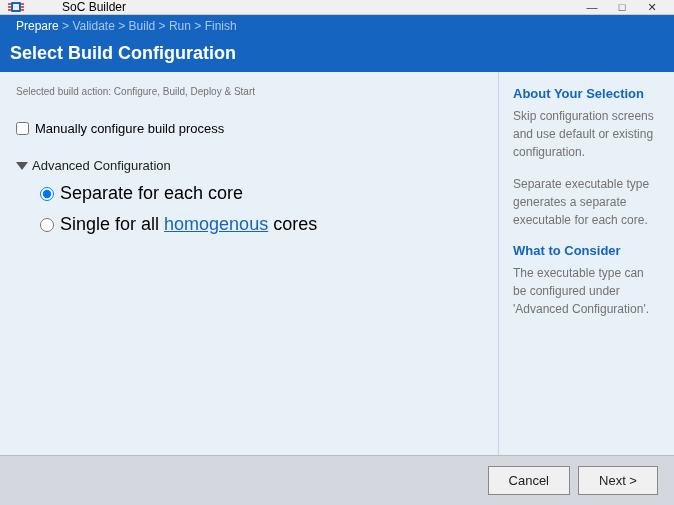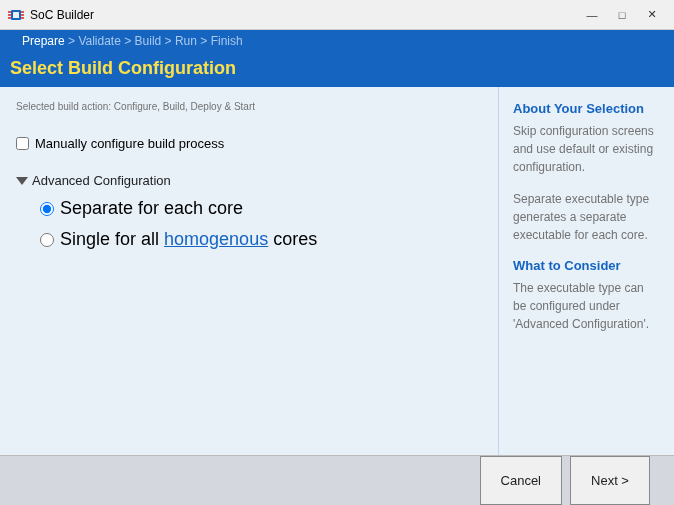--- a/index.html
+++ b/index.html
@@ -10,25 +10,26 @@
       width: 674px;
       height: 505px;
       overflow: hidden;
       display: flex;
       flex-direction: column;
     }
 
     
     .title-bar {
       background: #f0f0f0;
-      height: 30px;
+      height: 15px;
       display: flex;
       align-items: center;
       padding: 0 8px;
       border-bottom: 1px solid #ccc;
+      gap: 32px;
     }
     .title-bar-icon {
       width: 16px;
       height: 16px;
       margin-right: 6px;
       display: flex;
       align-items: center;
       justify-content: center;
     }
     .title-bar-title {
@@ -48,34 +49,34 @@
       display: flex;
       align-items: center;
       justify-content: center;
       font-size: 11px;
       color: #333;
     }
 
     
     .breadcrumb-bar {
       background: #1565c0;
-      padding: 4px 22px;
+      padding: 4px 16px;
       color: #a8c8f0;
       font-size: 12px;
     }
     .breadcrumb-bar .active-step {
       color: #ffffff;
       font-weight: 500;
     }
 
     
     .page-title-bar {
       background: #1565c0;
       padding: 6px 10px 8px 10px;
-      color: #fde047;
+      color: #ffffff;
       font-size: 18px;
       font-weight: bold;
     }
 
     
     .main-content {
       display: flex;
       flex: 1;
       background: #e8f0f8;
       overflow: hidden;
@@ -184,22 +185,23 @@
       color: #737373;
       line-height: 1.5;
       margin-bottom: 14px;
     }
 
     
     .bottom-bar {
       background: #d4d8de;
       height: 50px;
       display: flex;
+      align-items: center;
       justify-content: flex-end;
-      padding: 0 24px;
+      padding: 0 16px;
       gap: 8px;
       border-top: 1px solid #bbb;
     }
 
     .bottom-btn {
       padding: 6px 20px;
       font-size: 13px;
       cursor: pointer;
       border: 1px solid #888;
       background: #f0f0f0;

